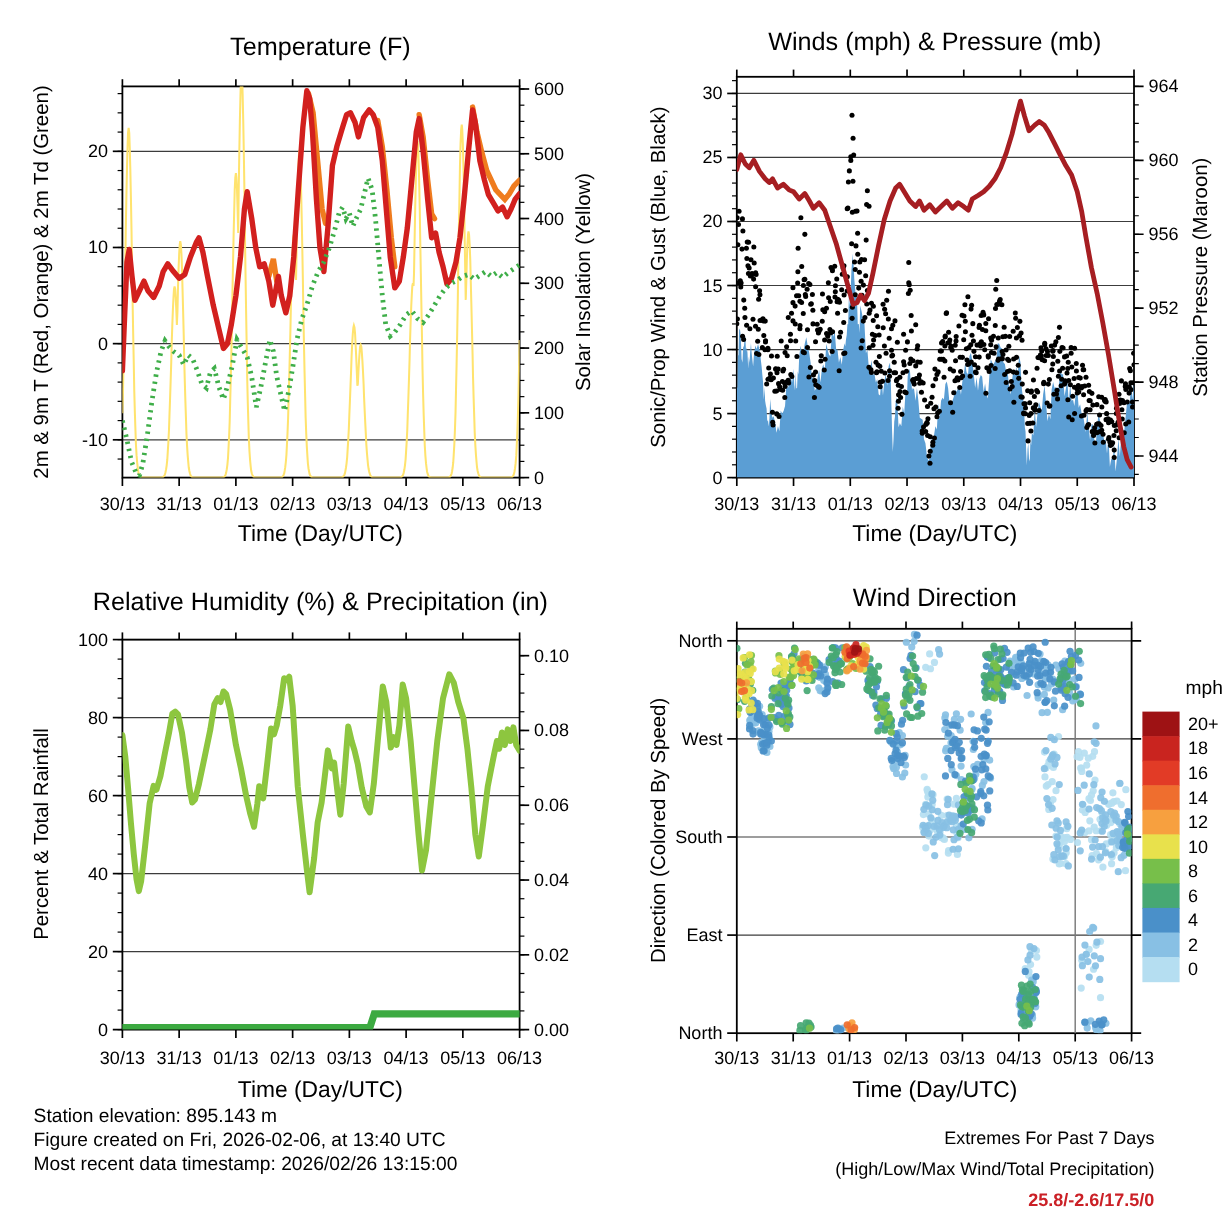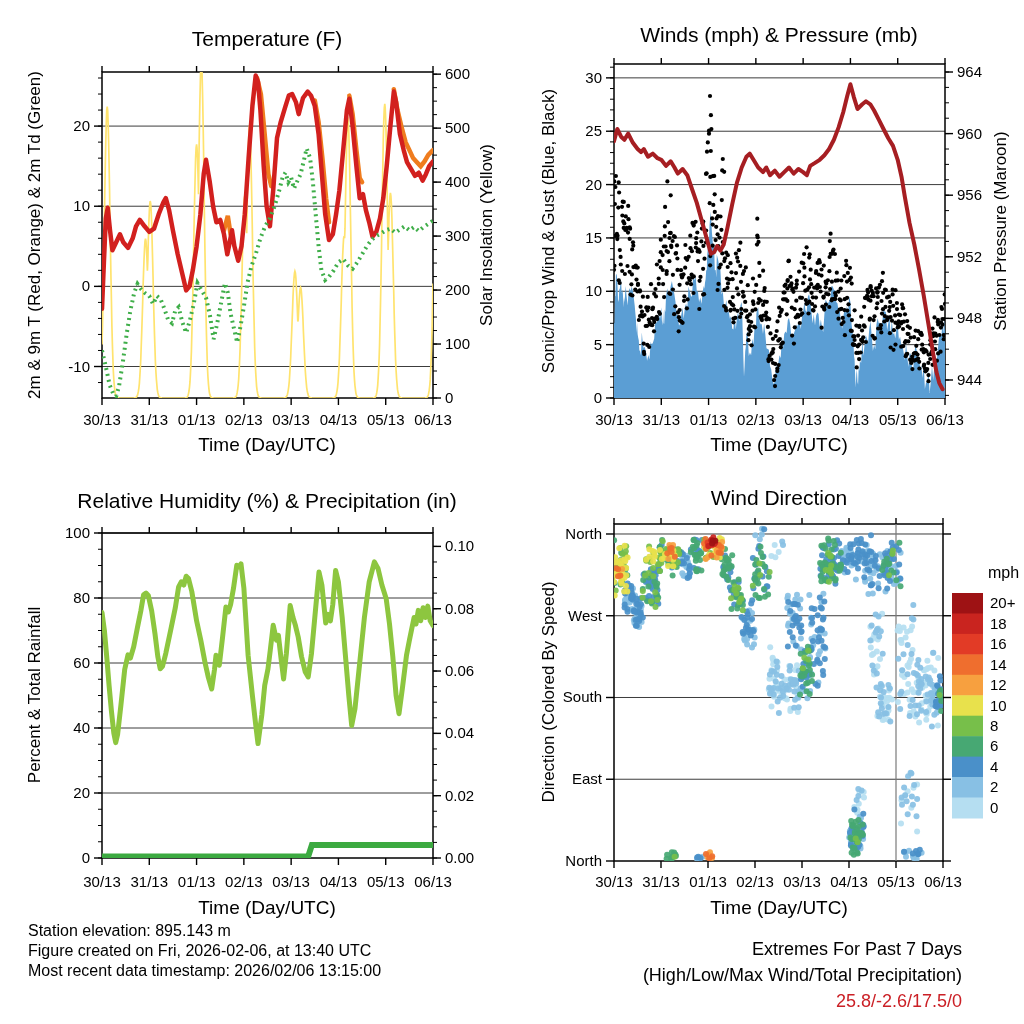--- a/index.html
+++ b/index.html
@@ -1,21 +1,21 @@
 <!DOCTYPE html>
 <html><head>
 <meta charset="utf-8">
 <style>
   html,body{margin:0;padding:0;background:#fff;}
   .page{position:relative;width:1024px;height:1024px;background:#fff;overflow:hidden;
         font-family:"Liberation Sans",sans-serif;color:#000;}
   #plot{position:absolute;left:0;top:0;}
   .footer-left{position:absolute;left:28px;top:921px;font-size:16px;line-height:20px;}
-  .footer-right{position:absolute;right:62px;top:936px;font-size:18px;line-height:26px;text-align:right;}
-  .footer-right .vals{font-weight:normal;}
+  .footer-right{position:absolute;right:62px;top:936px;font-size:15px;line-height:26px;text-align:right;}
+  .footer-right .vals{font-weight:bold;}
 </style>
 </head>
 <body>
 
 <div class="page">
   <svg id="plot" width="1024" height="1024" viewBox="0 0 1024 1024">
       <g>
         <line x1="102" y1="366.50589970501477" x2="433" y2="366.50589970501477" stroke="#3c3c3c" stroke-width="1"></line>
         <line x1="102" y1="286.36823992133725" x2="433" y2="286.36823992133725" stroke="#3c3c3c" stroke-width="1"></line>
         <line x1="102" y1="206.23058013765979" x2="433" y2="206.23058013765979" stroke="#3c3c3c" stroke-width="1"></line>
@@ -2569,21 +2569,21 @@
         <rect x="952" y="777.1" width="31" height="21.0" fill="#88c0e4"></rect>
         <text x="990" y="792.3" font-size="15" text-anchor="start">2</text>
         <rect x="952" y="797.5" width="31" height="21.0" fill="#b5def1"></rect>
         <text x="990" y="812.8" font-size="15" text-anchor="start">0</text>
       </g>
     </svg>
 
   <div class="footer-left">
     <div>Station elevation: 895.143 m</div>
     <div>Figure created on Fri, 2026-02-06, at 13:40 UTC</div>
-    <div>Most recent data timestamp: 2026/02/06 13:15:00</div>
+    <div>Most recent data timestamp: 2026/02/26 13:15:00</div>
   </div>
 
   <div class="footer-right">
     <div>Extremes For Past 7 Days</div>
     <div>(High/Low/Max Wind/Total Precipitation)</div>
     <div class="vals" style="color: rgb(203, 32, 38);">25.8/-2.6/17.5/0</div>
   </div>
 </div>
 
 </body></html>

